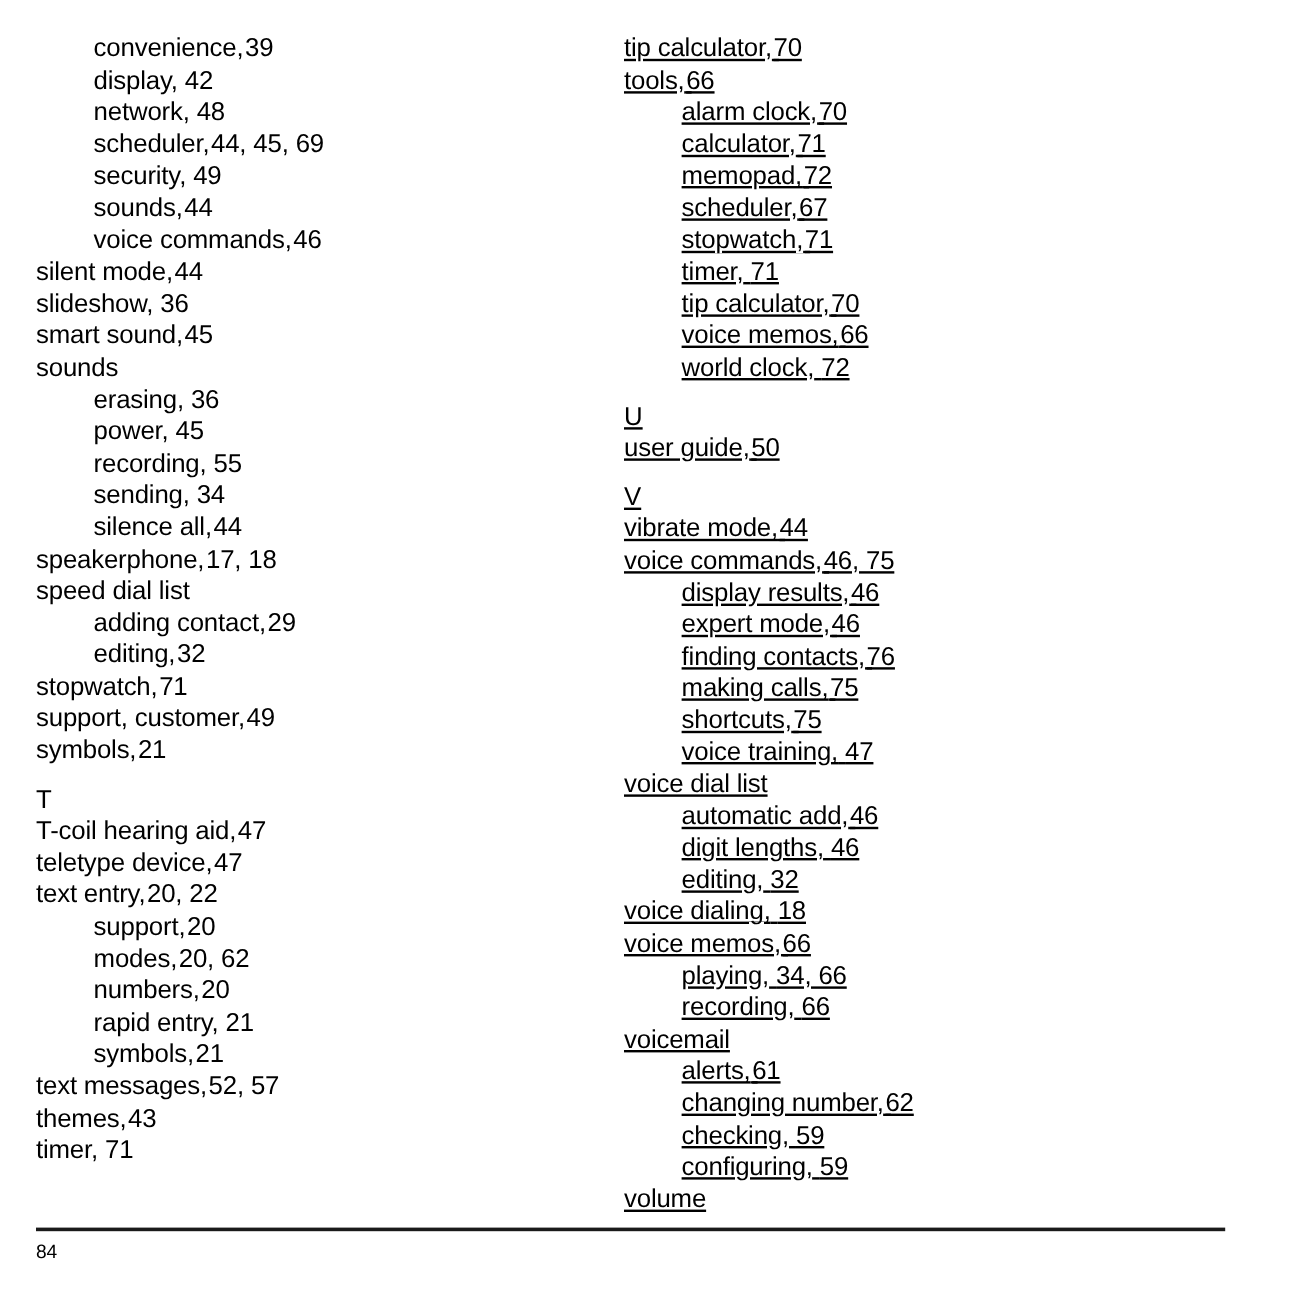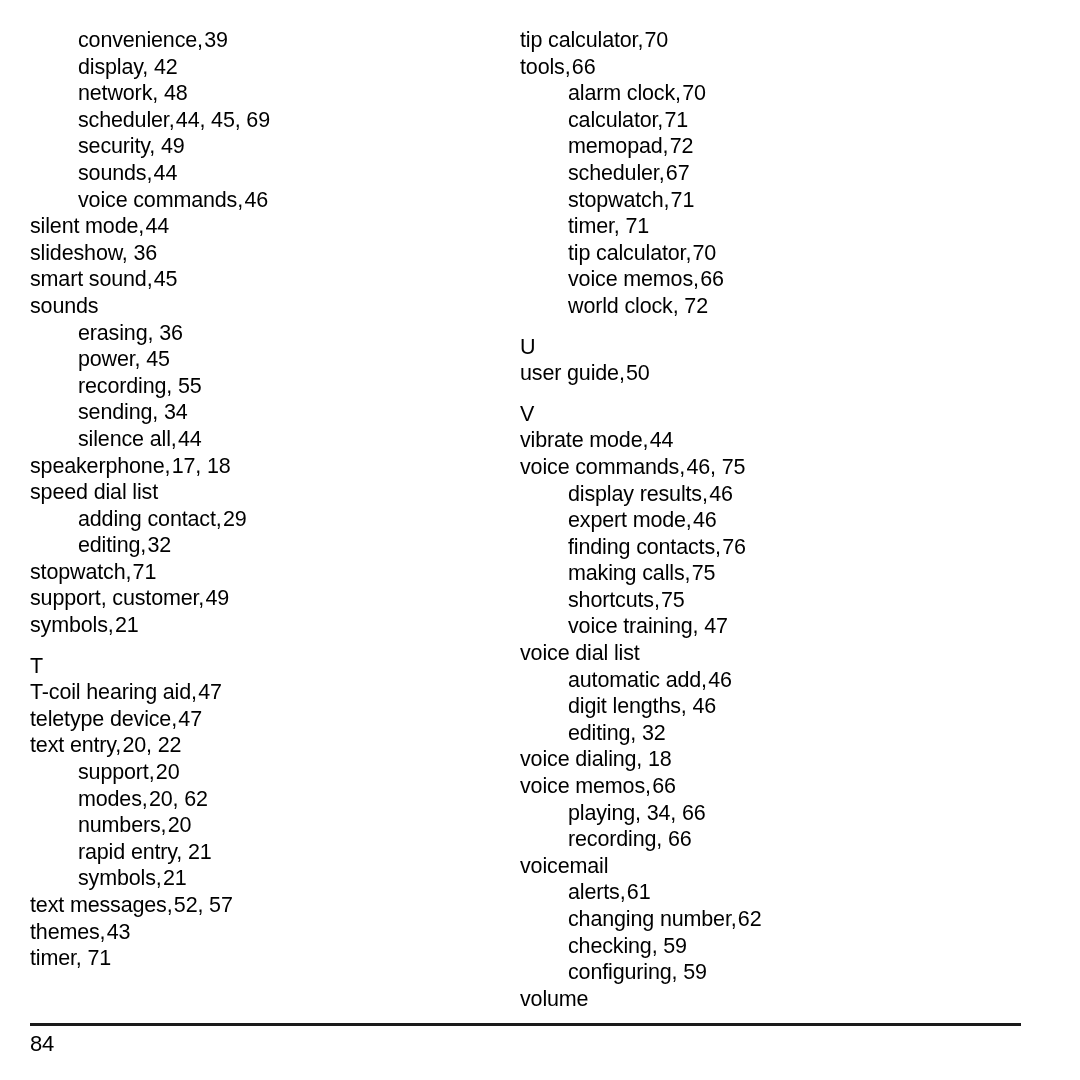--- a/index.html
+++ b/index.html
@@ -32,21 +32,21 @@
     width: 1080px;
     display: flex;
     flex-direction: row;
     align-items: flex-start;
   }
 
   .column {
     box-sizing: border-box;
   }
   .column.left  { width: 510px; padding-left: 30px; }
-  .column.right { width: 540px; padding-left: 10px; }
+  .column.right { width: 540px; padding-left: 10px; text-decoration: underline; }
 
   .entry {
     font-size: 21.5px;
     line-height: 26.6px;
     white-space: nowrap;
     letter-spacing: -0.15px;
   }
 
   
   .lvl0 { padding-left: 0px; }
@@ -71,21 +71,21 @@
     top: 1023px;
     width: 991px;
     height: 0;
     border-top: 3px solid #1a1a1a;
   }
 
   #page-number {
     position: absolute;
     left: 30px;
     top: 1032px;
-    font-size: 22px;
+    font-size: 16px;
     line-height: 24px;
     letter-spacing: -0.2px;
   }
 </style>
 </head>
 <body>
 
 <div id="page">
 
   <div class="columns">

